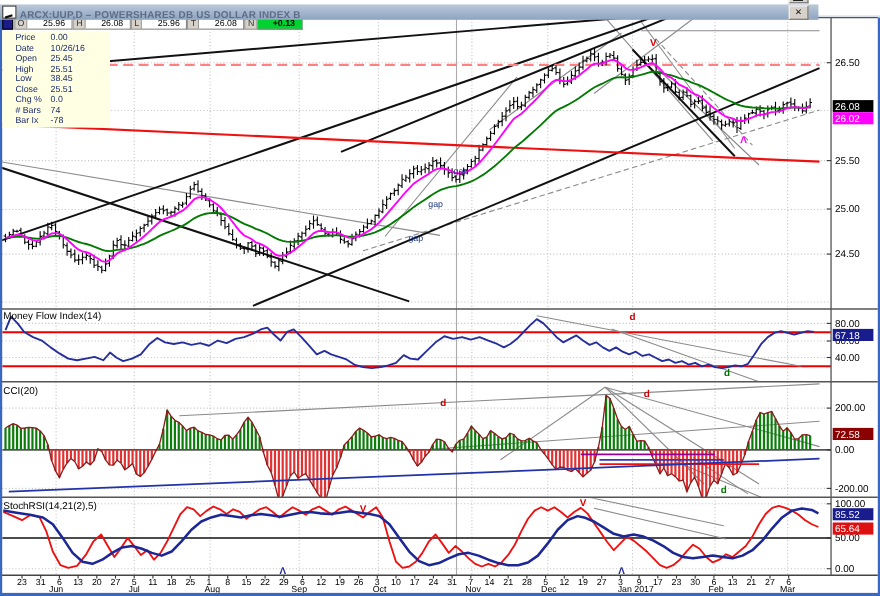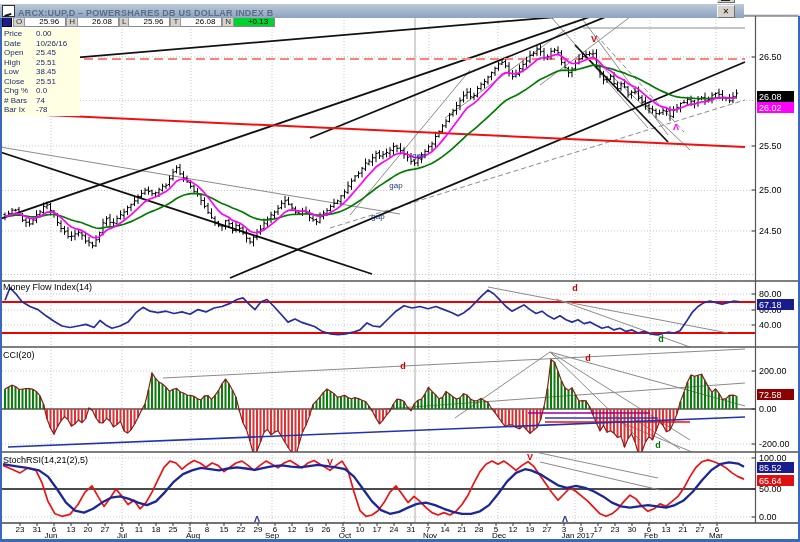--- a/index.html
+++ b/index.html
@@ -17,23 +17,23 @@
   .wbtn{width:16px;height:11px;background:#d6d2ca;border:1px solid;
         border-color:#f4f4f4 #6f6f6f #6f6f6f #f4f4f4;display:flex;align-items:center;justify-content:center;
         font-size:8px;line-height:8px;color:#111;}
   .glyph-min{width:7px;height:2px;background:#222;margin-top:6px;}
   .glyph-max{width:7px;height:6px;border:1px solid #222;border-top:2px solid #222;}
   .quotebar{position:absolute;top:16px;left:2px;height:11px;display:flex;align-items:stretch;z-index:5;background:#fff;}
   .qsq{width:8px;background:#1b1b8c;border:1px solid #000;margin-right:1px;}
   .qlab{font-size:8px;color:#333;background:#d6d2ca;border:1px solid #999;padding:0 2px;line-height:9px;}
   .qval{font-size:8px;color:#000;background:#fff;border:1px solid #888;border-left:none;width:34px;
         text-align:right;line-height:9px;padding-right:6px;}
-  .qval.hl{background:#00d232;font-weight:normal;}
+  .qval.hl{background:#00d232;font-weight:bold;}
   .infobox{position:absolute;top:28px;left:2px;width:74px;z-index:5;background:#ffffe4;
-           font-size:8px;color:#1c2c6e;line-height:9.5px;padding:1px 2px;}
+           font-size:8px;color:#1c2c6e;line-height:9.5px;padding:1px 12px;}
   .inforow span.l{display:inline-block;width:32px;}
   svg.chart{position:absolute;top:0;left:0;z-index:1;}
 </style>
 </head>
 <body>
 
 <div class="window">
   <div class="titlebar">
     <span class="app-icon"></span>
     <span class="title-text">ARCX:UUP,D – POWERSHARES DB US DOLLAR INDEX B</span>

